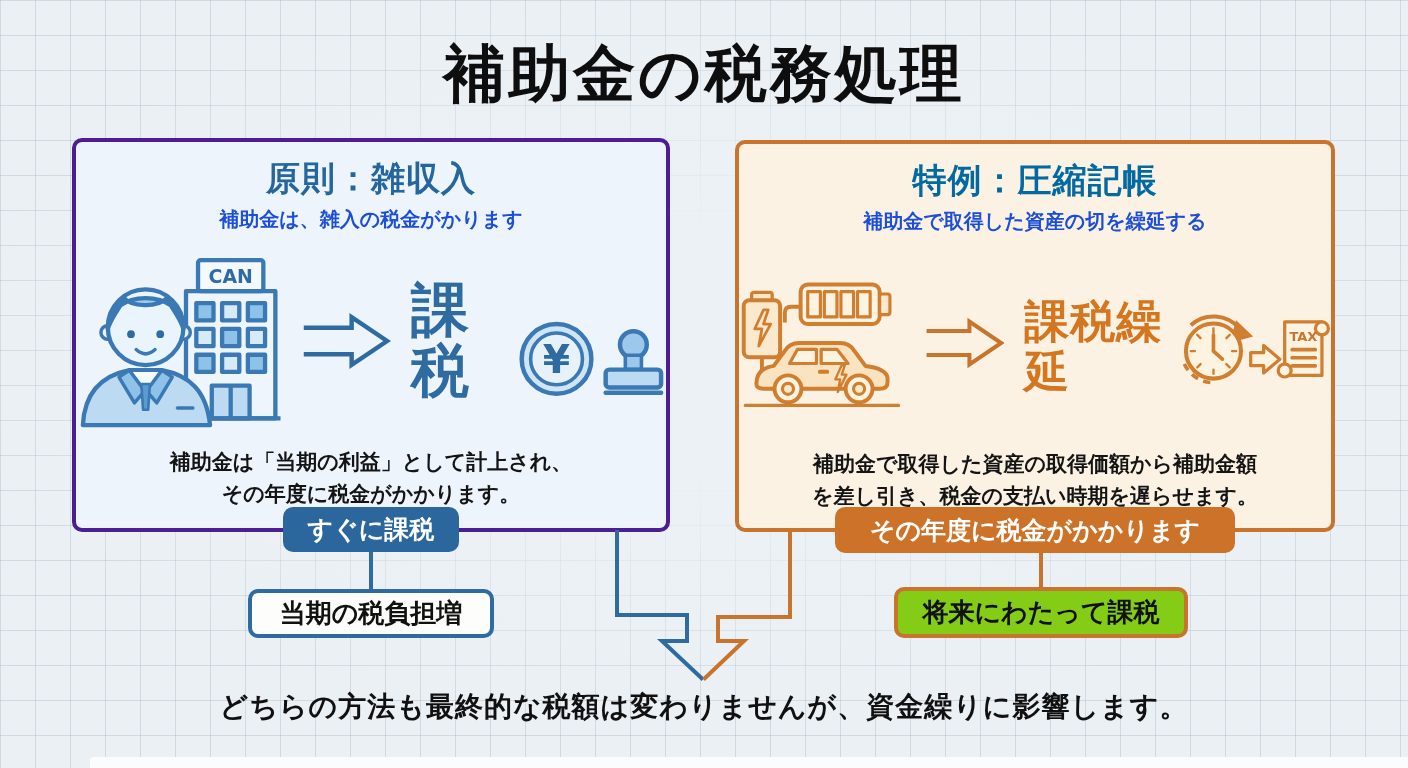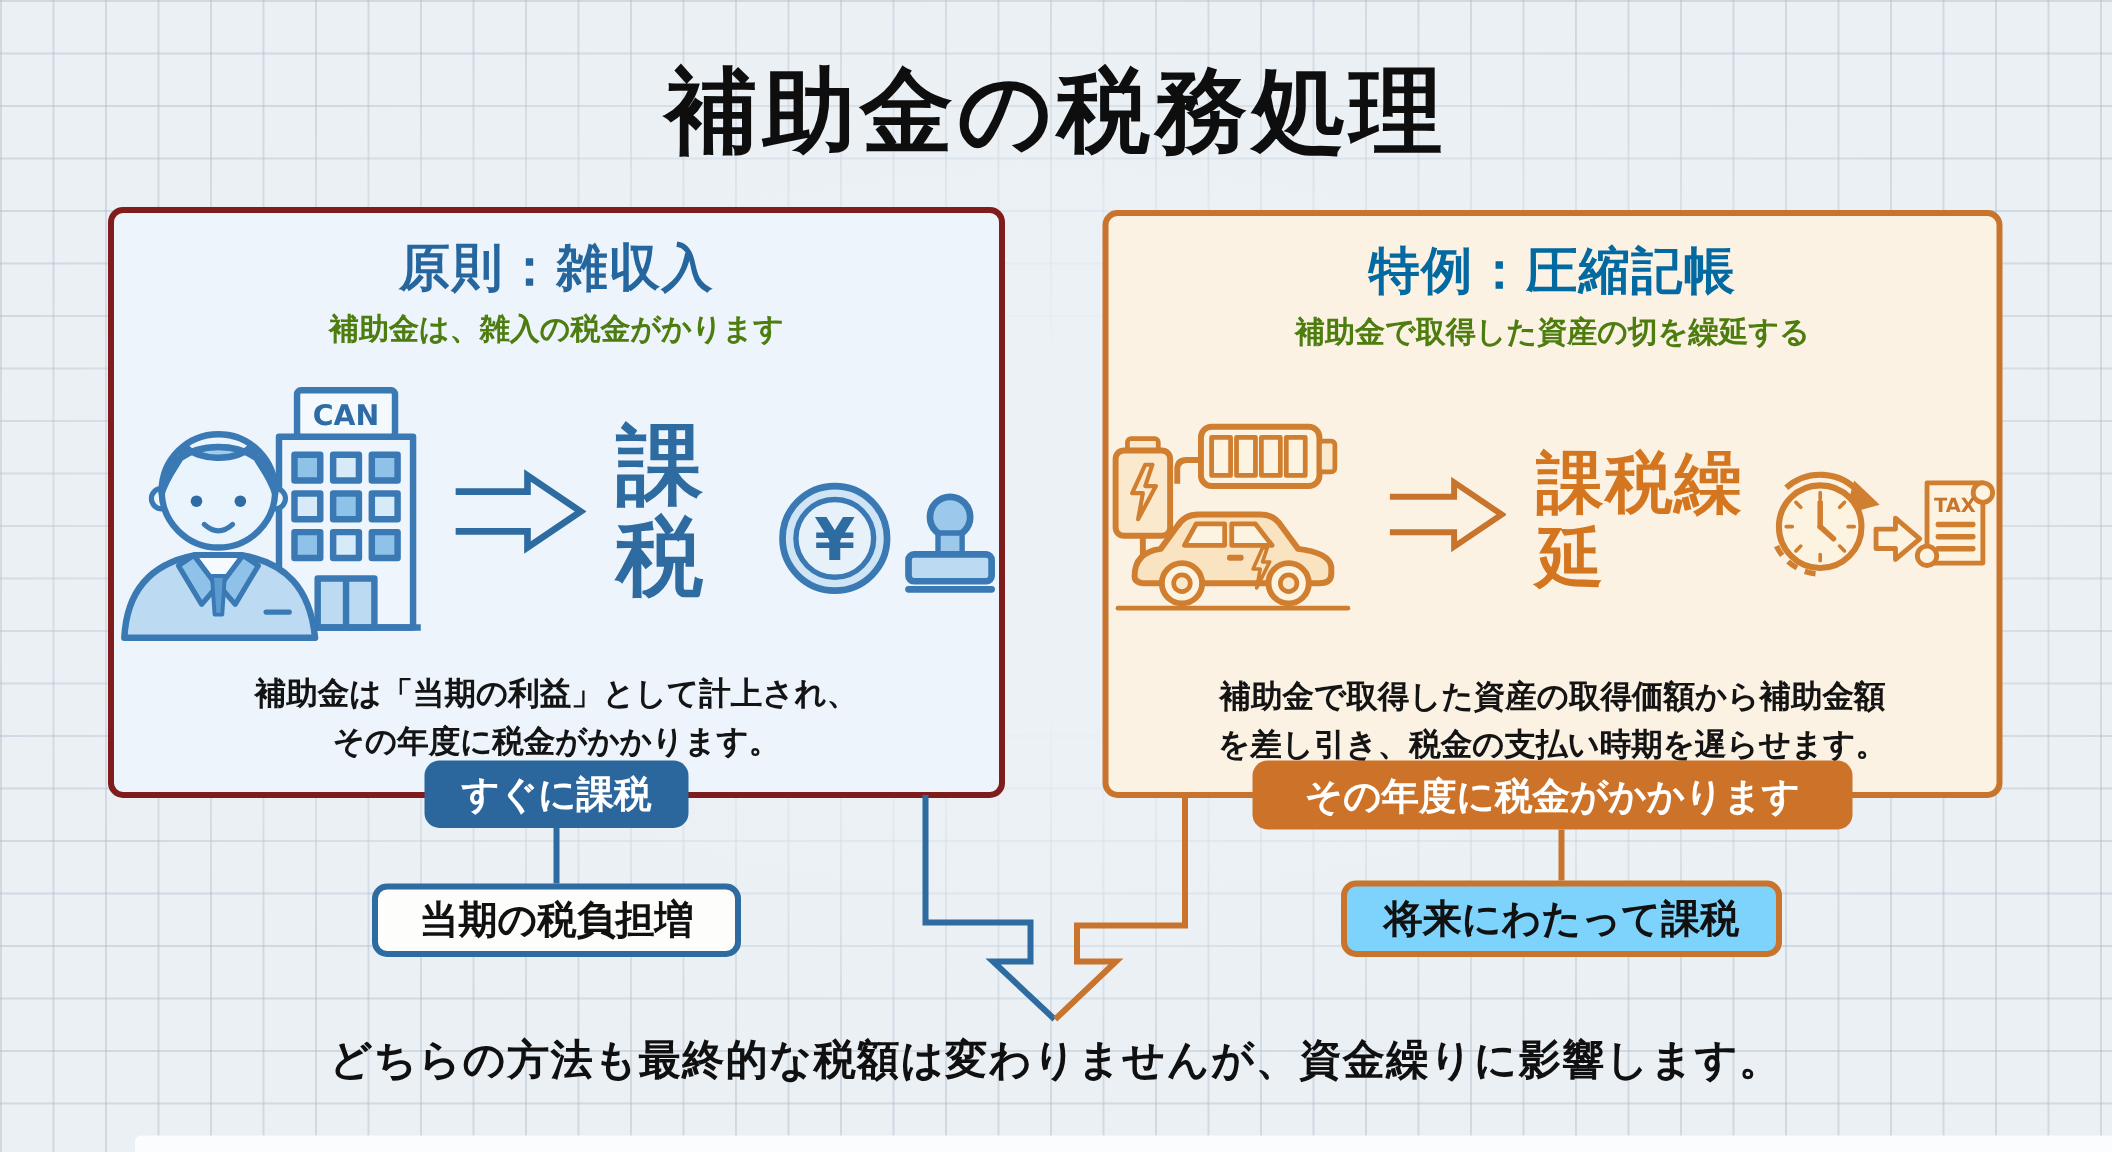--- a/index.html
+++ b/index.html
@@ -24,48 +24,48 @@
   }
 
   .title {
     position:absolute; top:32px; left:0; width:100%;
     text-align:center; font-size:62px; font-weight:900; letter-spacing:3px; color:#0e0e0e;
   }
 
   .panel {
     position:absolute; border-radius:10px; display:flex; flex-direction:column; align-items:center;
   }
-  .panel.blue   { left:72px;  top:138px; width:598px; height:394px; background:#edf4fb; border:4px solid #7f1d1d; }
+  .panel.blue   { left:72px;  top:138px; width:598px; height:394px; background:#edf4fb; border:4px solid #4c1d95; }
   .panel.orange { left:735px; top:140px; width:600px; height:392px; background:#fbf2e4; border:4px solid #c8742c; }
 
   .panel h2 { margin-top:14px; font-size:34px; font-weight:900; letter-spacing:1px; }
   .panel.blue h2   { color:#26669f; }
   .panel.orange h2 { color:#0369a1; }
-  .panel .sub { margin-top:4px; font-size:20px; font-weight:700; color:#4d7c0f; }
+  .panel .sub { margin-top:4px; font-size:20px; font-weight:700; color:#1d4ed8; }
 
   .illu-row { display:flex; align-items:center; justify-content:center; gap:20px; margin-top:10px; height:196px; }
   .keyword-block { display:flex; flex-direction:row; align-items:flex-end; }
   .keyword.blue   { font-size:58px; font-weight:900; color:#2d6ba0; letter-spacing:2px; line-height:1.05; }
   .keyword.orange { font-size:45px; font-weight:900; color:#d4761f; letter-spacing:1px; line-height:1.1; }
 
   .desc { margin-top:8px; text-align:center; font-size:21px; font-weight:700; line-height:1.5; color:#141414; }
 
   .badge {
     position:absolute; display:flex; align-items:center; justify-content:center;
     color:#ffffff; font-weight:800; font-size:25px; border-radius:10px; z-index:5;
   }
   .badge.blue   { left:283px; top:507px; width:176px; height:45px; background:#2b679d; }
   .badge.orange { left:835px; top:507px; width:400px; height:46px; background:#cd7329; }
 
   .result-box {
     position:absolute; display:flex; align-items:center; justify-content:center;
     font-weight:800; font-size:26px; color:#111; border-radius:10px; z-index:5; background:#fdfdfb;
   }
   .result-box.blue   { left:248px; top:589px; width:246px; height:49px; border:4px solid #2d6ba0; }
-  .result-box.orange { left:894px; top:587px; width:294px; height:51px; border:4px solid #c8742c; background:#7dd3fc; }
+  .result-box.orange { left:894px; top:587px; width:294px; height:51px; border:4px solid #c8742c; background:#84cc16; }
 
   .connector-layer { position:absolute; inset:0; z-index:4; pointer-events:none; }
 
   .footer-text {
     position:absolute; top:688px; left:0; width:100%;
     text-align:center; font-size:28px; font-weight:800; color:#101010; letter-spacing:1px;
   }
   .bottom-strip {
     position:absolute; left:90px; right:0; bottom:0; height:11px;
     background:#fbfcfd; border-radius:4px 0 0 0; z-index:6;

